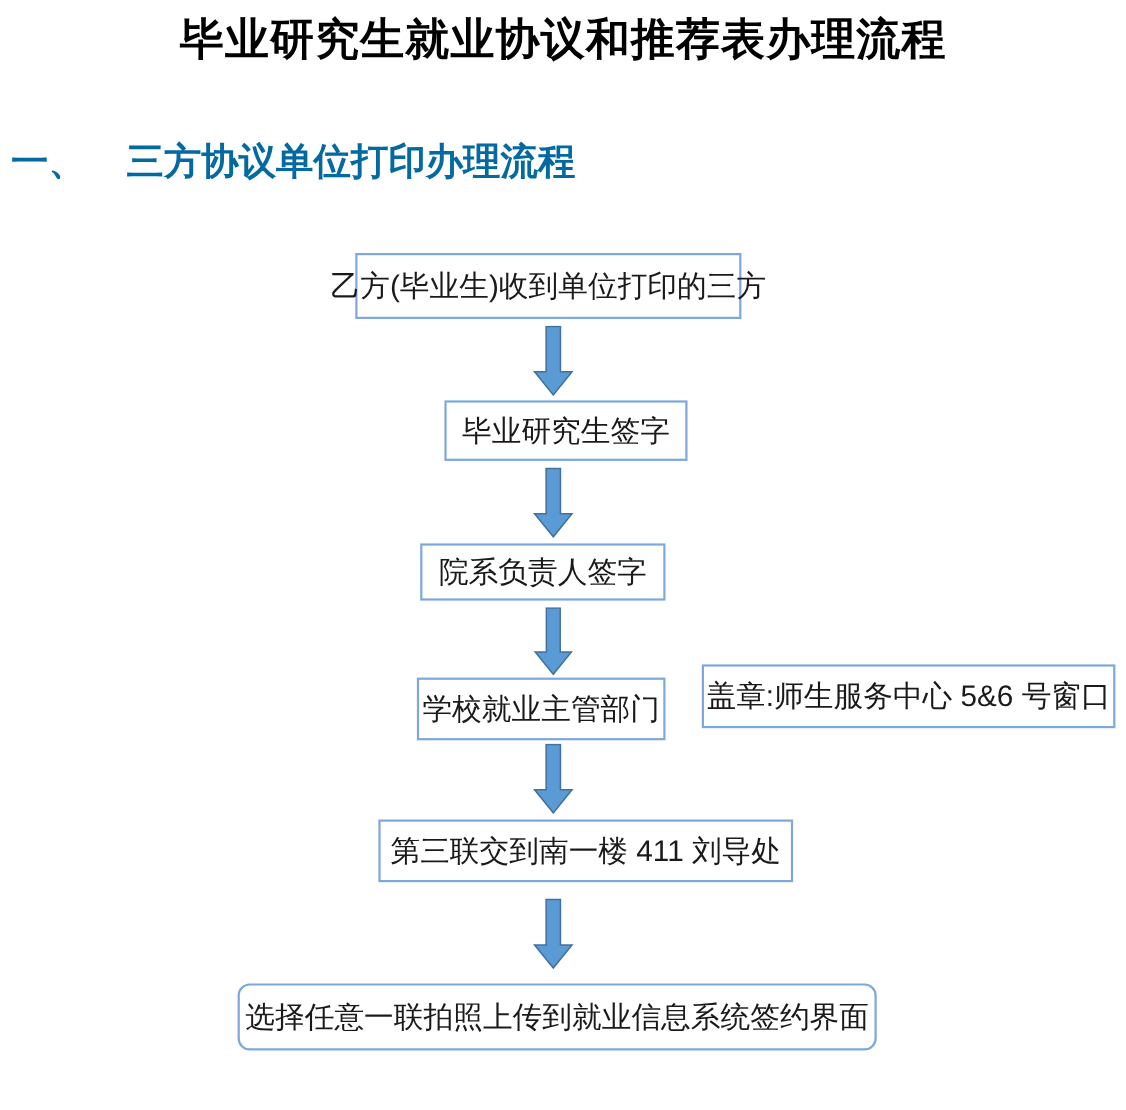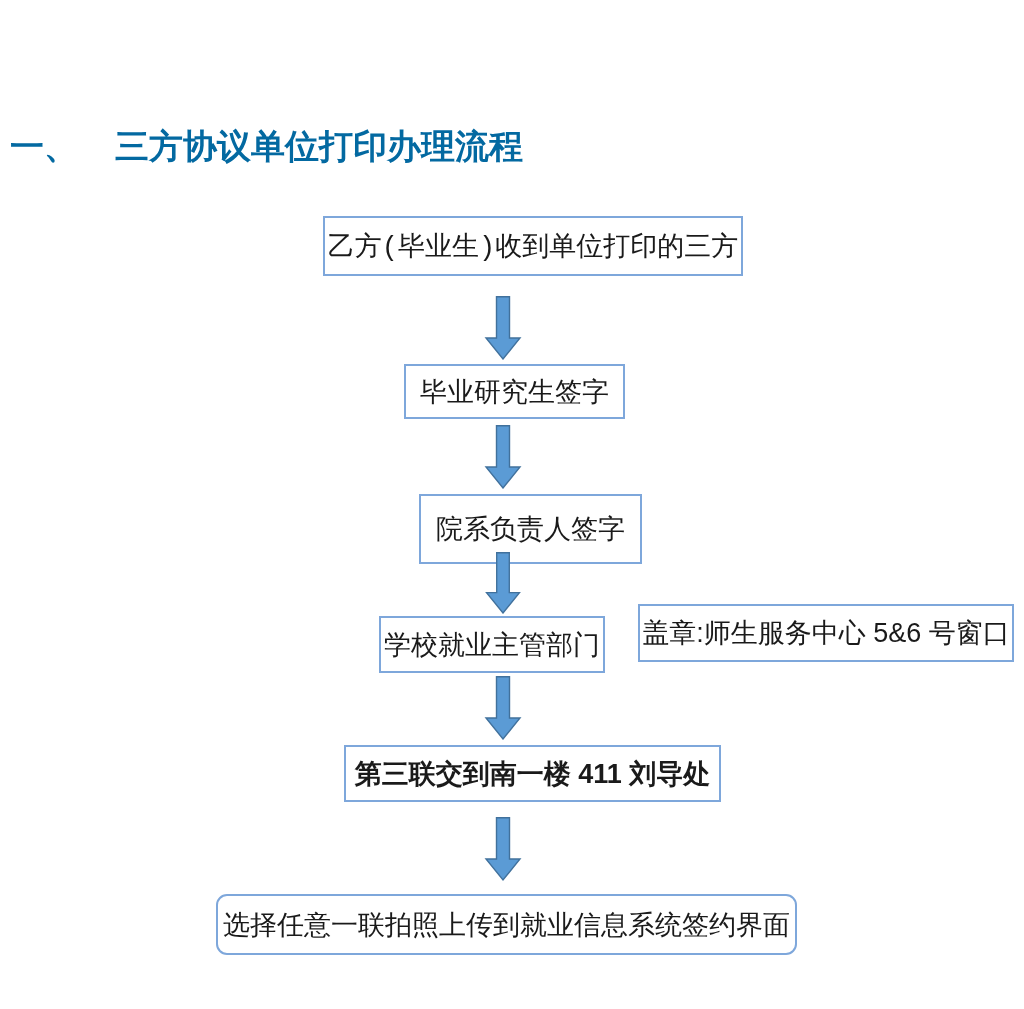--- a/index.html
+++ b/index.html
@@ -61,39 +61,40 @@
     position:absolute;
     width:40px;
     display:block;
   }
   .arrow polygon{
     fill:var(--arrow-fill);
     stroke:var(--arrow-stroke);
     stroke-width:1.4;
   }
   
-  #step-1{left:323px;top:216px;width:420px;height:60px;font-family:Liberation Mono, monospace;}
+  #step-1{left:323px;top:230px;width:351px;height:60px;}
   #arrow-1{left:483px;top:296px;height:64px;}
   #step-2{left:404px;top:364px;width:221px;height:55px;}
   #arrow-2{left:483px;top:425px;height:64px;}
-  #step-3{left:382px;top:494px;width:223px;height:70px;margin-left:37px;}
+  #step-3{left:382px;top:494px;width:223px;height:52px;}
   #note-3{left:633px;top:492px;width:258px;height:53px;}
   #arrow-3{left:483px;top:552px;height:62px;}
   #step-4{left:379px;top:616px;width:226px;height:57px;}
   #note-4{left:638px;top:604px;width:376px;height:58px;}
   #arrow-4{left:483px;top:676px;height:64px;}
-  #step-5{left:344px;top:745px;width:377px;height:57px;font-weight:bold;}
+  #step-5{left:344px;top:745px;width:377px;height:57px;}
   #arrow-5{left:483px;top:816px;height:66px;}
   #step-6{left:216px;top:894px;width:581px;height:61px;border-radius:11px;}
 </style>
 </head>
 <body>
 
 <div class="canvas">
 
+  <h1 class="title">毕业研究生就业协议和推荐表办理流程</h1>
 
   <div class="section-heading">
     <span class="section-number">一、</span><span class="section-title">三方协议单位打印办理流程</span>
   </div>
 
   <div class="flow-box" id="step-1">乙方(毕业生)收到单位打印的三方</div>
 
   <svg class="arrow" id="arrow-1" viewBox="0 0 40 64" aria-hidden="true">
     <polygon points="13.5,0.8 26.5,0.8 26.5,42 37,42 20,63 3,42 13.5,42"></polygon>
   </svg>

